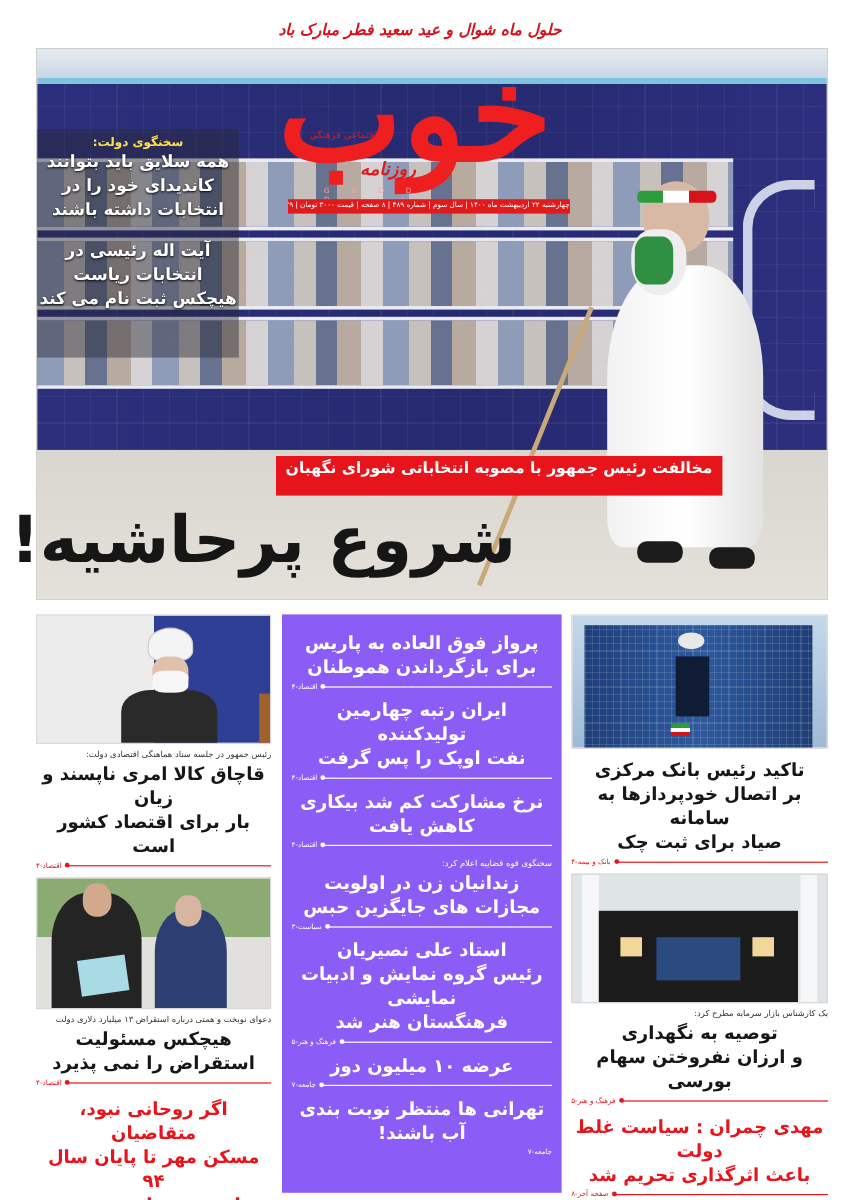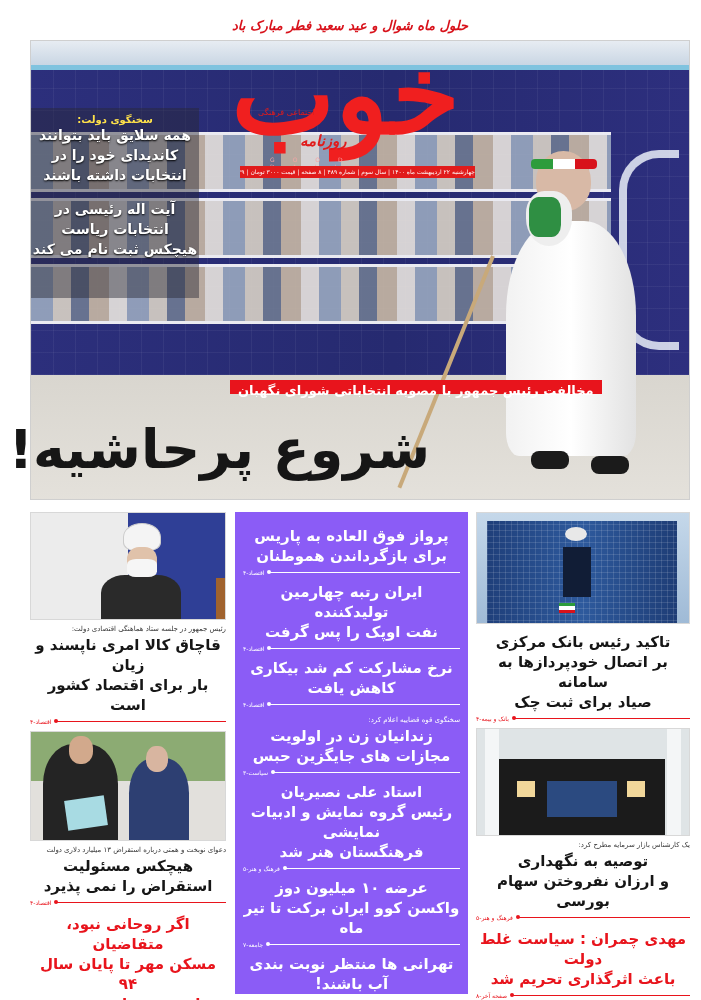--- a/index.html
+++ b/index.html
@@ -76,21 +76,21 @@
 
     .hero-sidebar {
       position: absolute; left: 31px; top: 108px; width: 168px; height: 190px;
       background: rgba(40,40,50,0.45); color: #fff; text-align: center; padding-top: 6px;
     }
     .hero-sidebar .kicker { color: #ffe24a; font-size: 10px; font-weight: bold; }
     .hero-sidebar .h { font-size: 14px; font-weight: bold; line-height: 20px; text-shadow: 0 1px 2px #000; }
     .hero-sidebar .gap { height: 14px; }
 
     .hero-kicker {
-      position: absolute; left: 230px; top: 380px; height: 14px; padding: 0 8px;
+      position: absolute; left: 230px; top: 380px; height: 33px; padding: 0 8px;
       background: #e8141c; color: #fff; font-size: 13px; font-weight: bold; line-height: 22px; white-space: nowrap;
     }
     .hero-title {
       position: absolute; left: 60px; top: 415px; width: 370px; text-align: center;
       font-size: 54px; font-weight: bold; color: #161616; line-height: 70px; white-space: nowrap;
     }
 
     .col { position: absolute; top: 512px; }
     .col-left { left: 30px; width: 196px; }
     .col-mid { left: 235px; width: 233px; height: 482px; background: #8b5cf6; }
@@ -270,21 +270,20 @@
     <div class="head">استاد علی نصیریان</div>
     <div class="head">رئیس گروه نمایش و ادبیات نمایشی</div>
     <div class="head">فرهنگستان هنر شد</div>
     <div class="sec">
         <span>فرهنگ و هنر-۵</span>
         <div class="line"></div>
       </div>
   </div>
   <div class="item">
     <div class="head">عرضه ۱۰ میلیون دوز</div>
-    <div class="head">واکسن کوو ایران برکت تا تیر ماه</div>
     <div class="sec">
         <span>جامعه-۷</span>
         <div class="line"></div>
       </div>
   </div>
   <div class="item">
     <div class="head">تهرانی ها منتظر نوبت بندی</div>
     <div class="head">آب باشند!</div>
     <div class="sec">
         <span>جامعه-۷</span>

